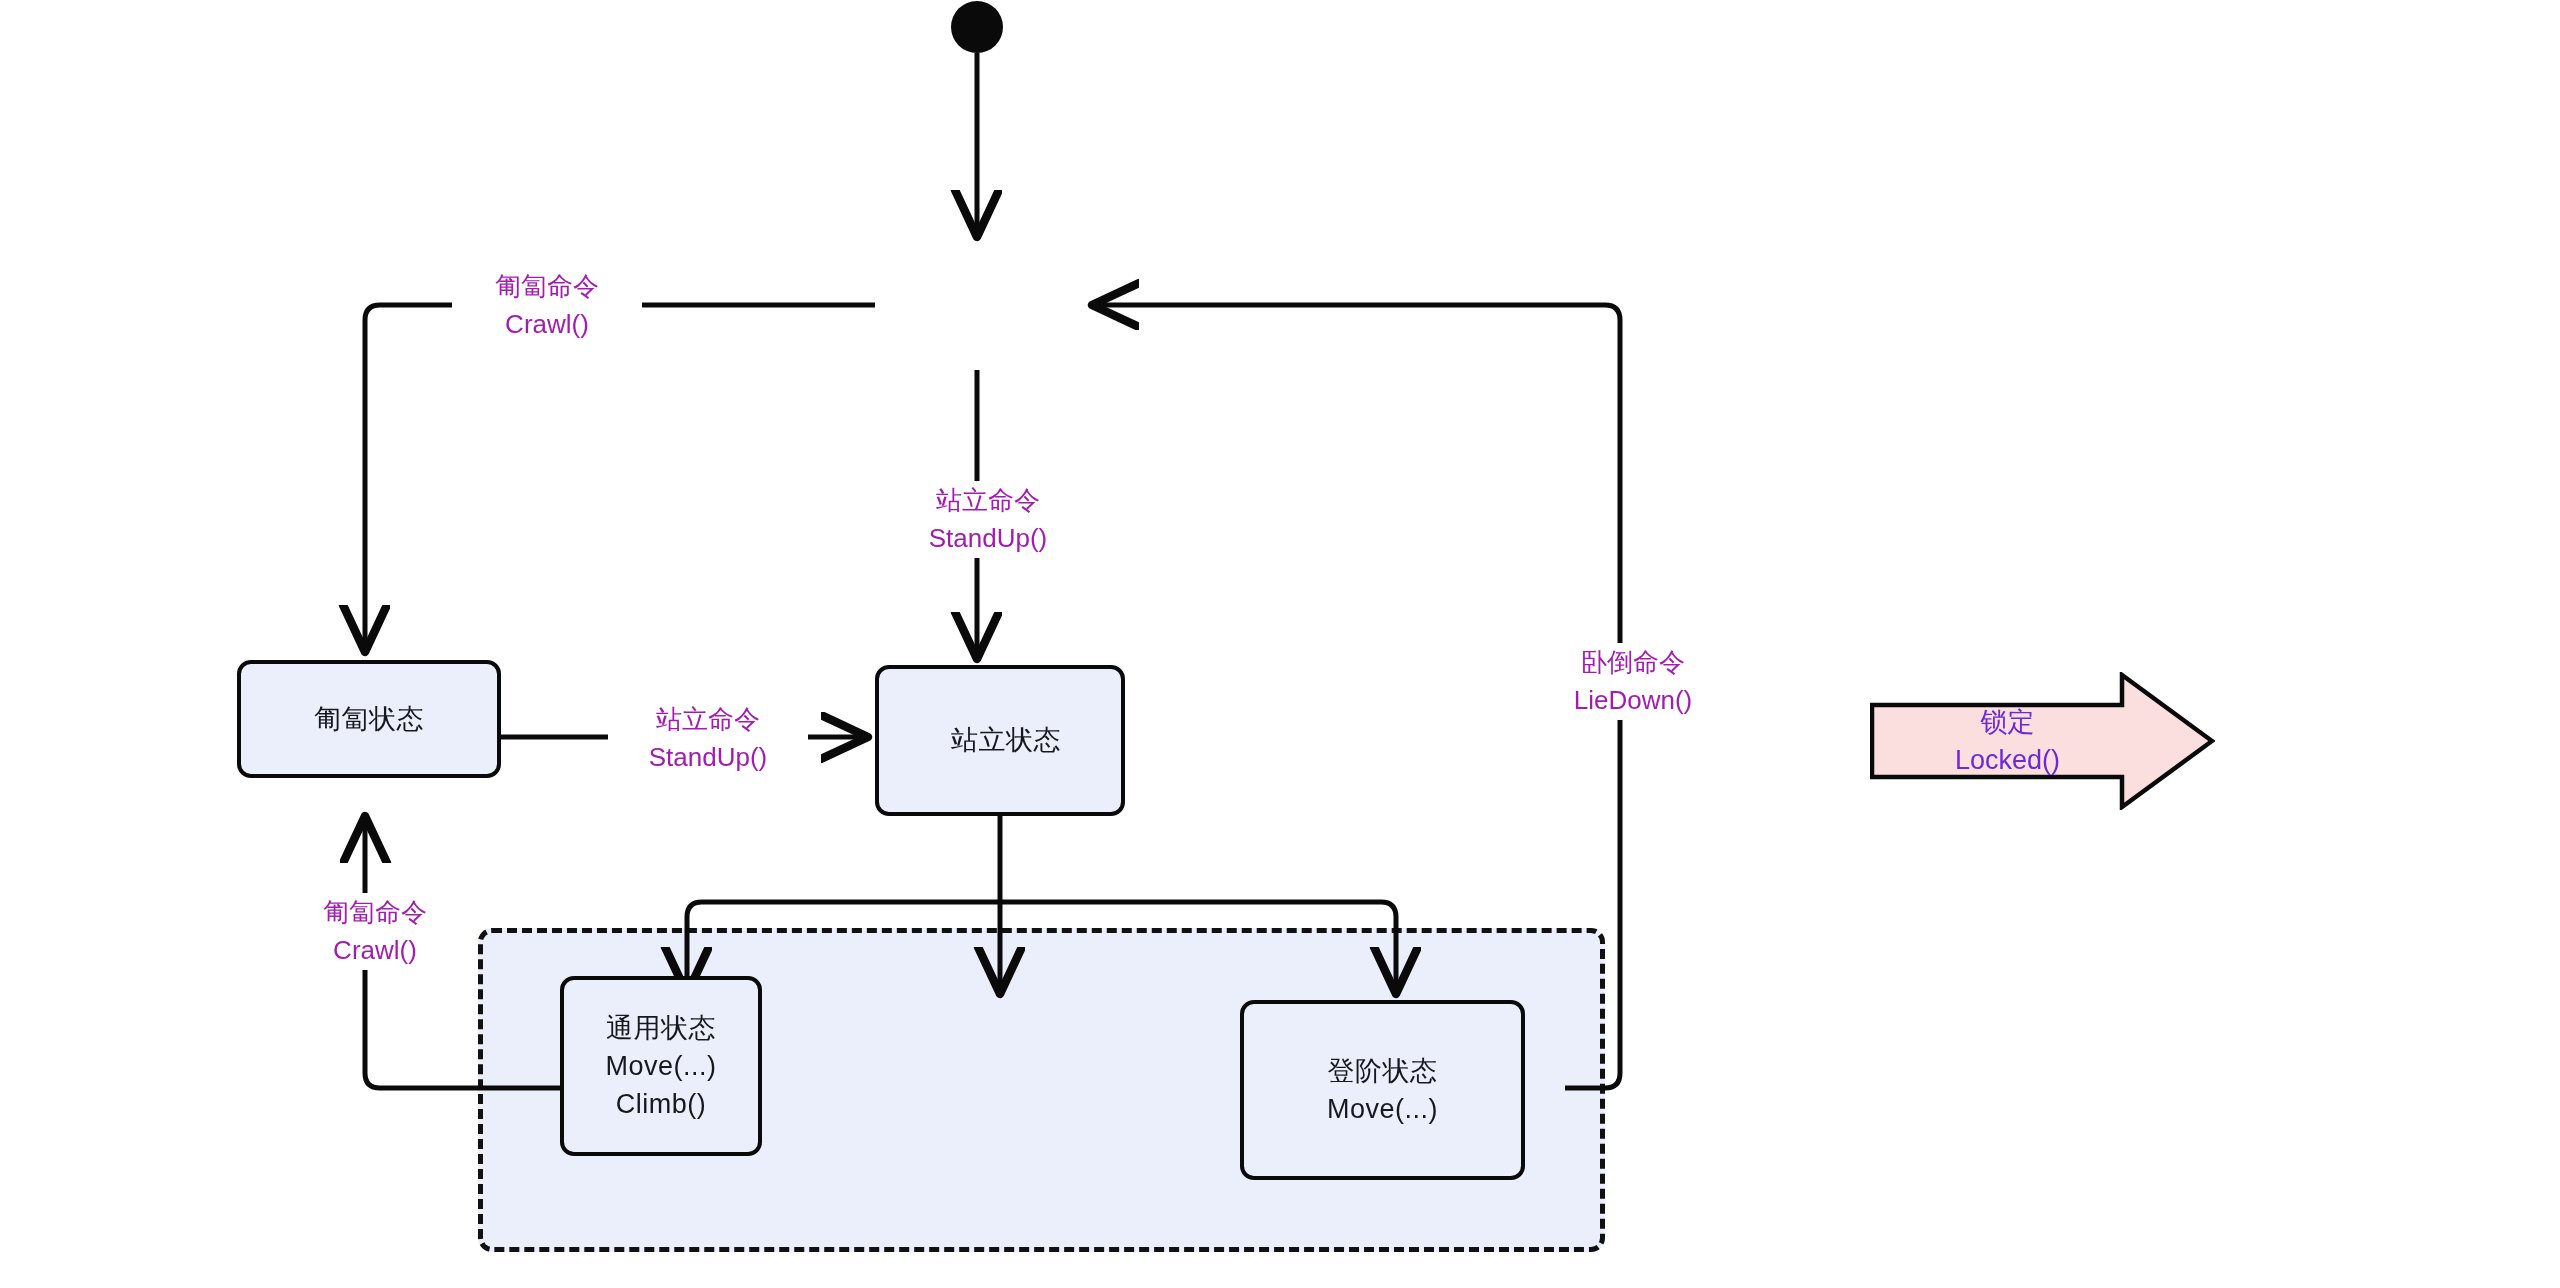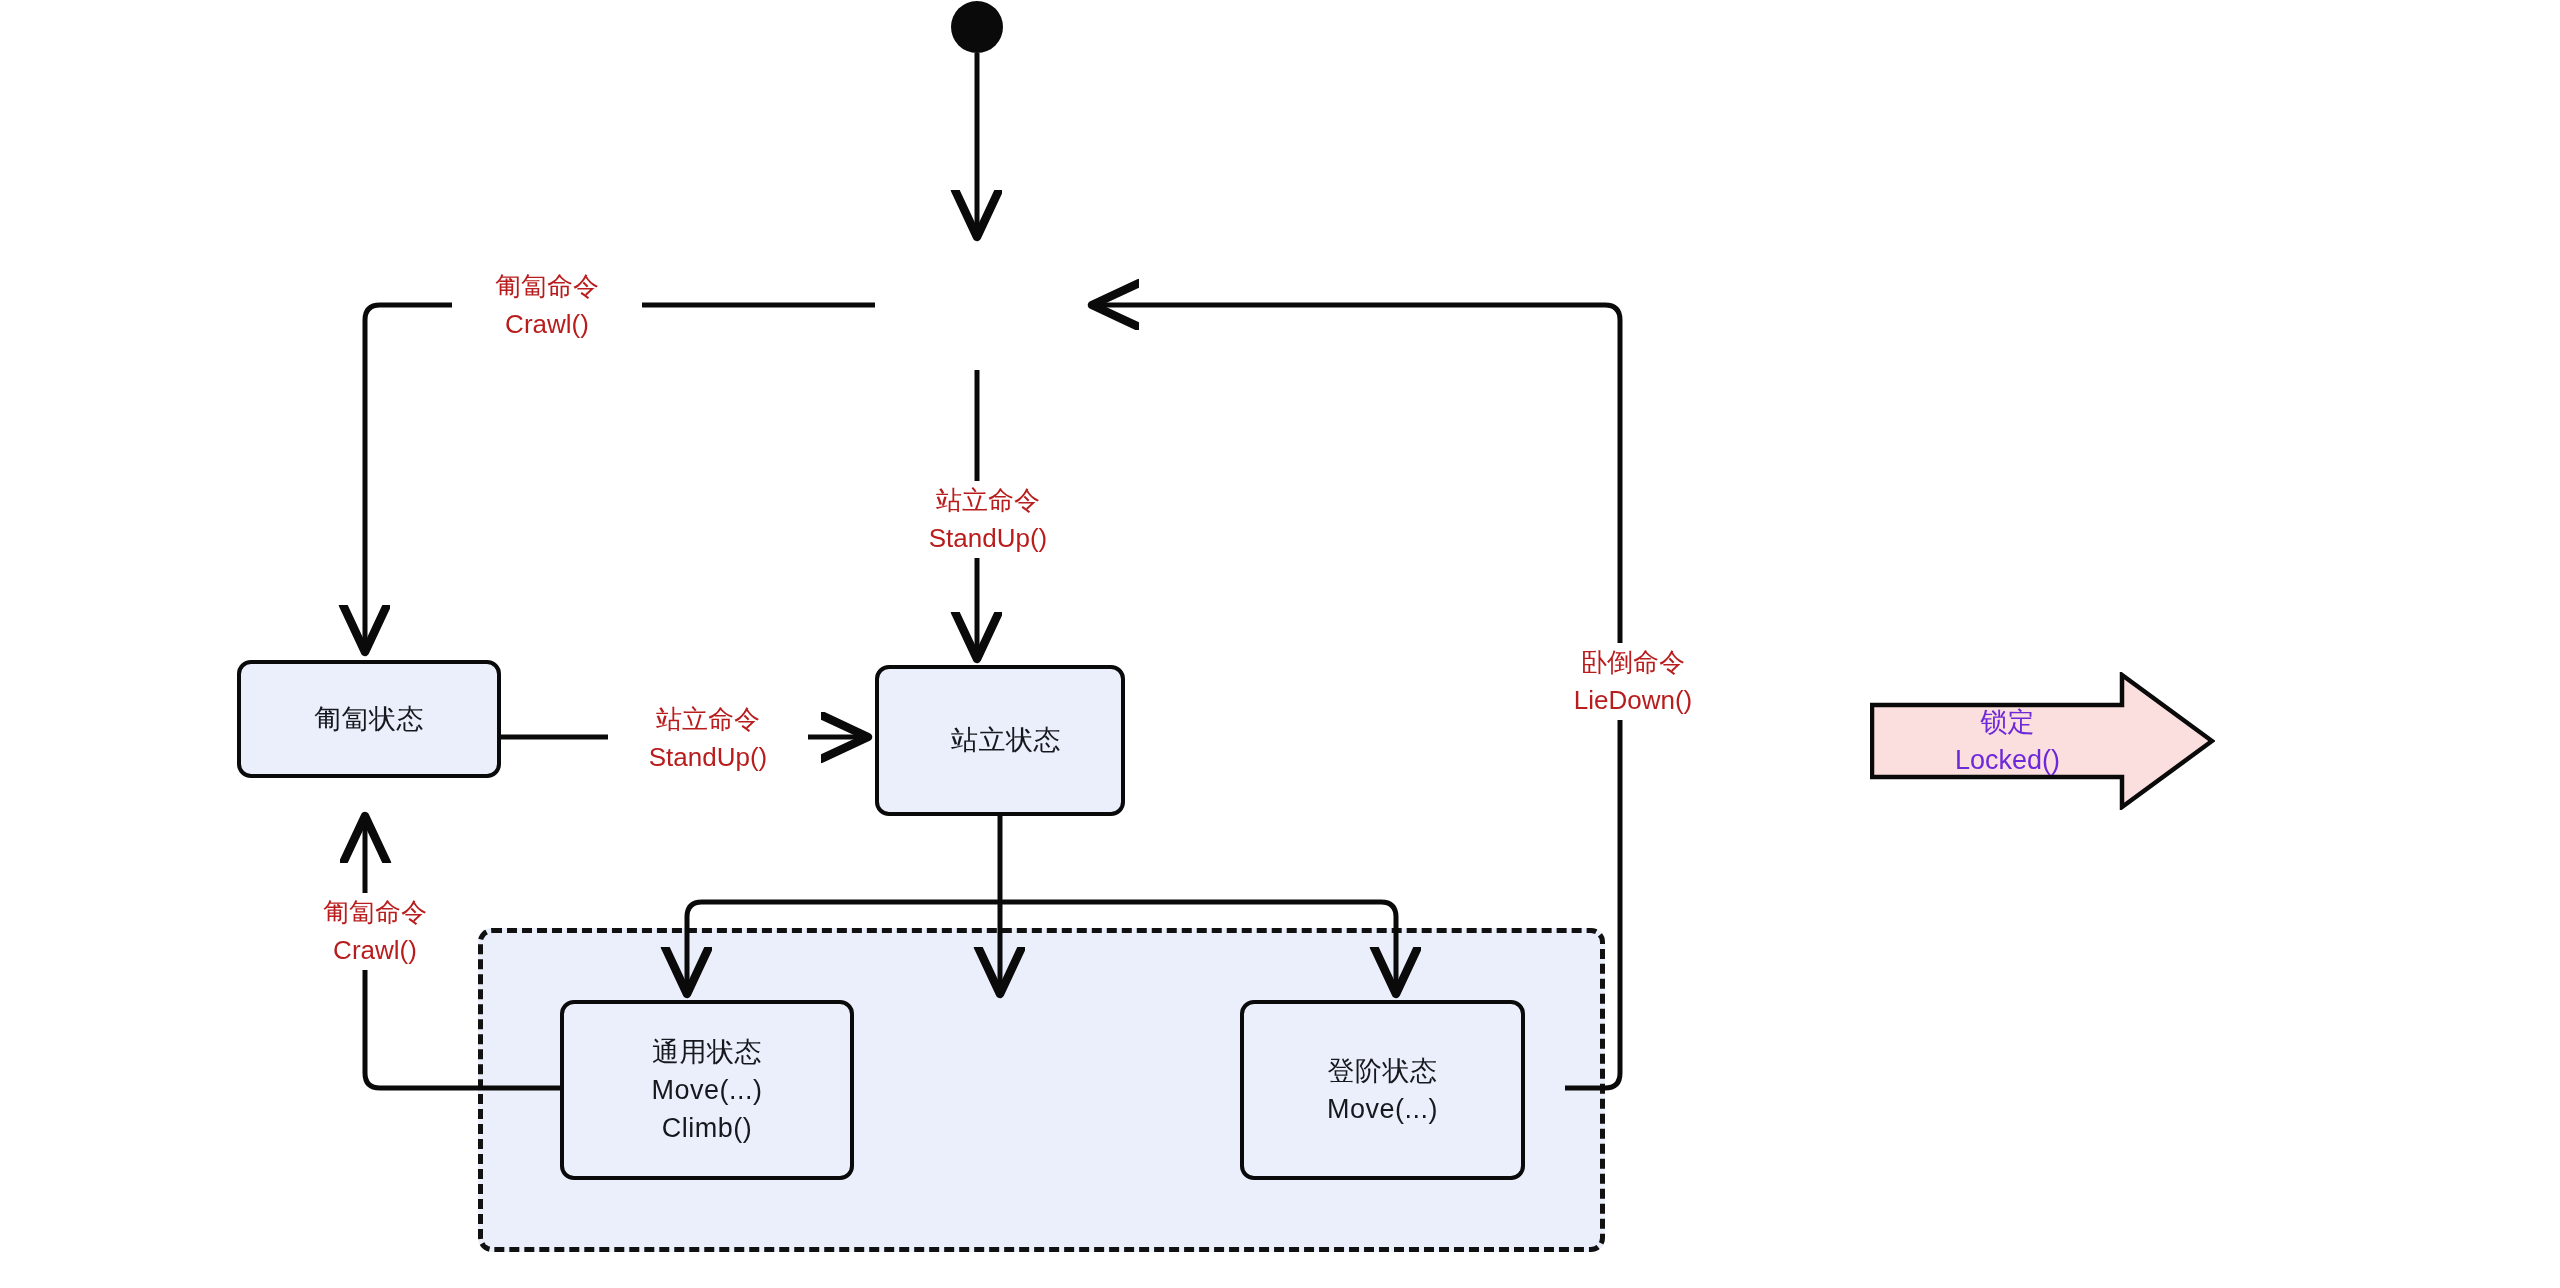--- a/index.html
+++ b/index.html
@@ -5,21 +5,21 @@
   html,body{margin:0;padding:0;background:#ffffff;}
   body{width:2560px;height:1288px;overflow:hidden;font-family:"Liberation Sans","DejaVu Sans",sans-serif;}
   #stage{position:relative;width:2560px;height:1288px;}
   #wires{position:absolute;left:0;top:0;width:2560px;height:1288px;}
 
   .node{position:absolute;box-sizing:border-box;display:flex;align-items:center;justify-content:center;
         text-align:center;border:4px solid #0a0a0a;border-radius:14px;background:#eaeffb;color:#16181d;
         font-size:27px;line-height:1.42;letter-spacing:.5px;white-space:pre-line;}
   .node.pink{background:#fbdede;}
   .region{position:absolute;box-sizing:border-box;border:5px dashed #111111;border-radius:14px;background:#eaeffb;}
-  .edge-label{position:absolute;color:#b91c1c;font-size:26px;line-height:1.45;text-align:center;
+  .edge-label{position:absolute;color:#a21caf;font-size:26px;line-height:1.45;text-align:center;
               white-space:pre-line;background:#ffffff;padding:1px 5px;}
   .arrow-shape{position:absolute;}
   .arrow-shape .cap{position:absolute;inset:0;display:flex;align-items:center;justify-content:center;
         text-align:center;font-size:27px;line-height:1.42;color:#6d28d9;white-space:pre-line;
         padding-right:70px;box-sizing:border-box;}
 </style>
 </head>
 <body>
 
 <div id="stage">
@@ -53,21 +53,21 @@
 
       <path d="M1565,1088 L1605,1088 Q1620,1088 1620,1073 L1620,320 Q1620,305 1605,305 L1096,305" marker-end="url(#ah)"></path>
     </g>
   </svg>
 
 
   <div class="node" style="left:237px;top:660px;width:264px;height:118px;">匍匐状态</div>
 
   <div class="node" style="left:875px;top:665px;width:250px;height:151px;padding-left:12px;">站立状态</div>
 
-  <div class="node" style="left:560px;top:1000px;width:294px;height:180px;">通用状态
+  <div class="node" style="left:560px;top:976px;width:202px;height:180px;">通用状态
 Move(...)
 Climb()</div>
 
 
   <div class="node" style="left:1240px;top:1000px;width:285px;height:180px;">登阶状态
 Move(...)</div>
 
 
   <div class="arrow-shape" style="left:1870px;top:672px;width:345px;height:138px;">
     <svg width="345" height="138" viewBox="0 0 345 138" style="position:absolute;inset:0;">

